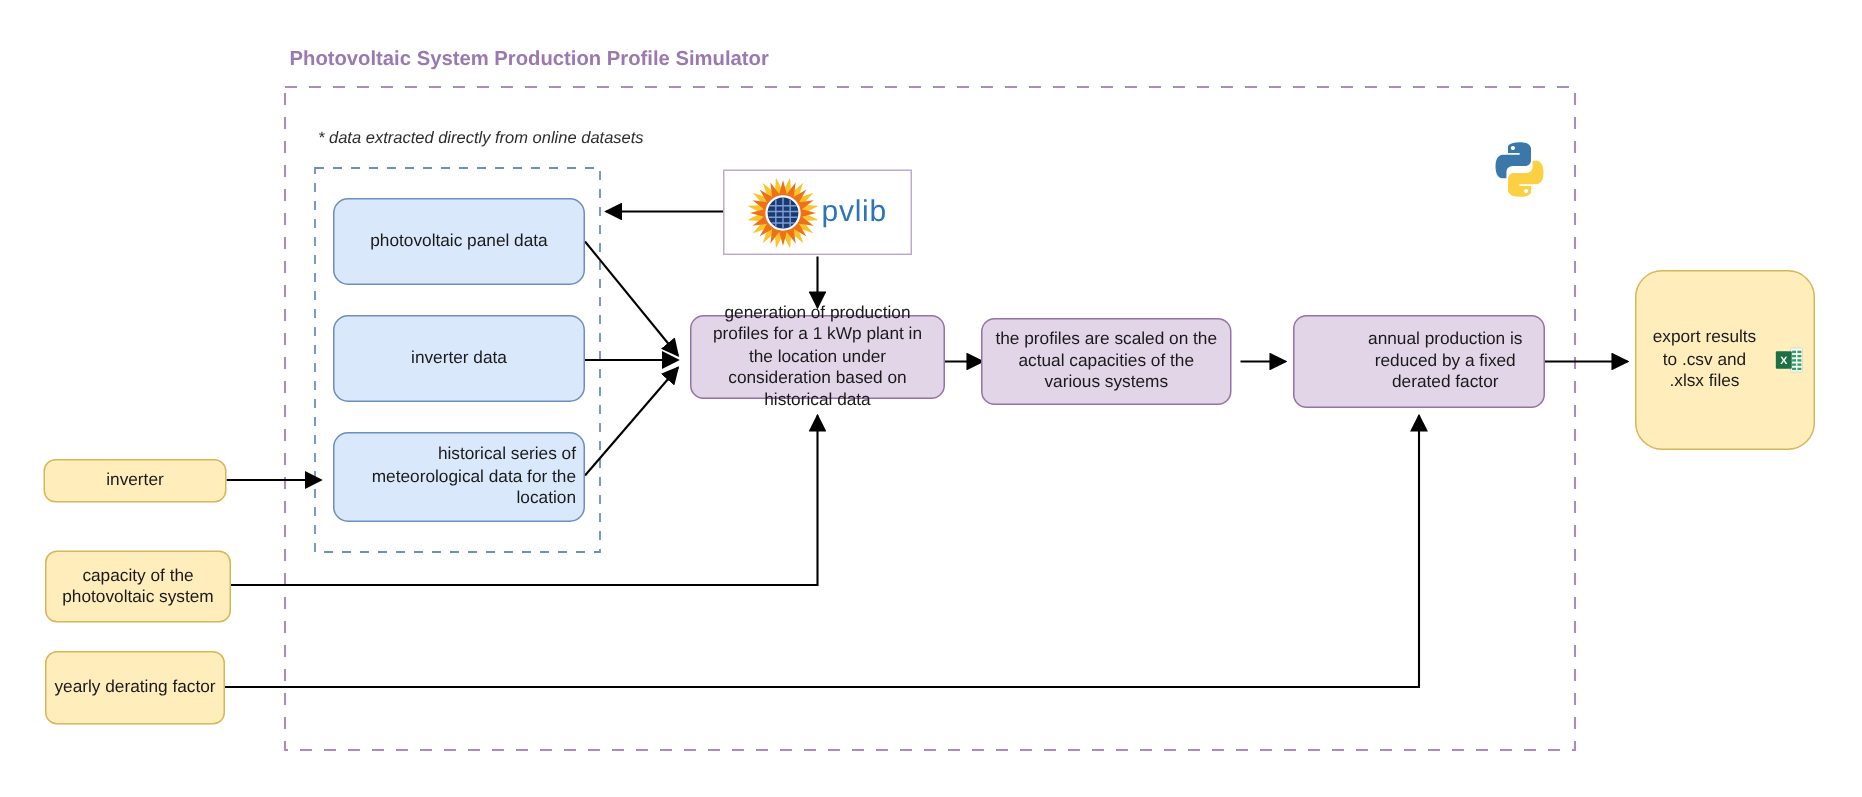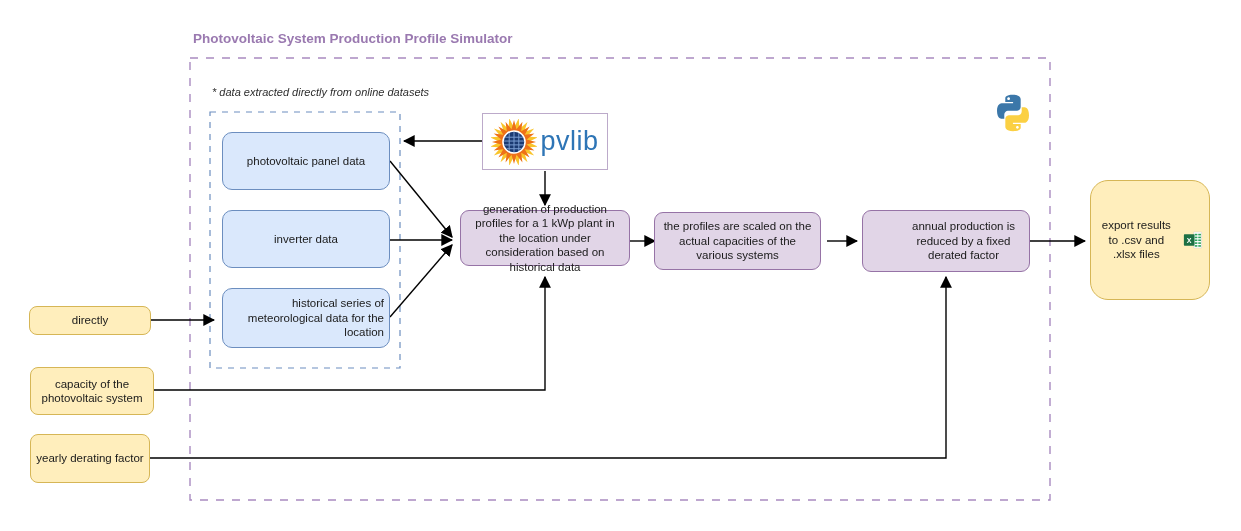--- a/index.html
+++ b/index.html
@@ -69,21 +69,21 @@
     z-index: 2;
     background: #ffffff;
     border: 1px solid #bcaaca;
     display: flex;
     align-items: center;
     justify-content: center;
     gap: 3px;
     box-sizing: border-box;
   }
   .pvlib-label {
-    font-size: 27px;
+    font-size: 20px;
     color: var(--pvlib-text);
     letter-spacing: 0.5px;
   }
   .export-node {
     position: absolute;
     left: 1090px; top: 180px;
     width: 120px; height: 120px;
     border-radius: 18px;
     gap: 7px;
     padding: 8px 6px;
@@ -163,21 +163,21 @@
     <span>generation of production profiles for a 1 kWp plant in the location under consideration based on historical data</span>
   </div>
   <div class="node purple-node" style="left:622px; top:212px; width:167px; height:58px;margin-left:32px;">
     <span>the profiles are scaled on the actual capacities of the various systems</span>
   </div>
   <div class="node purple-node" style="left:862px; top:210px; width:168px; height:62px;padding-left:40px;">
     <span>annual production is reduced by a fixed derated factor</span>
   </div>
 
   <div class="node yellow-node" style="left:29px; top:306px; width:122px; height:29px;">
-    <span>directly</span>
+    <span>inverter</span>
   </div>
   <div class="node yellow-node" style="left:30px; top:367px; width:124px; height:48px;">
     <span>capacity of the photovoltaic system</span>
   </div>
   <div class="node yellow-node" style="left:30px; top:434px; width:120px; height:49px;">
     <span>yearly derating factor</span>
   </div>
 
   <div class="node yellow-node export-node">
     <span>export results to .csv and .xlsx files</span>

